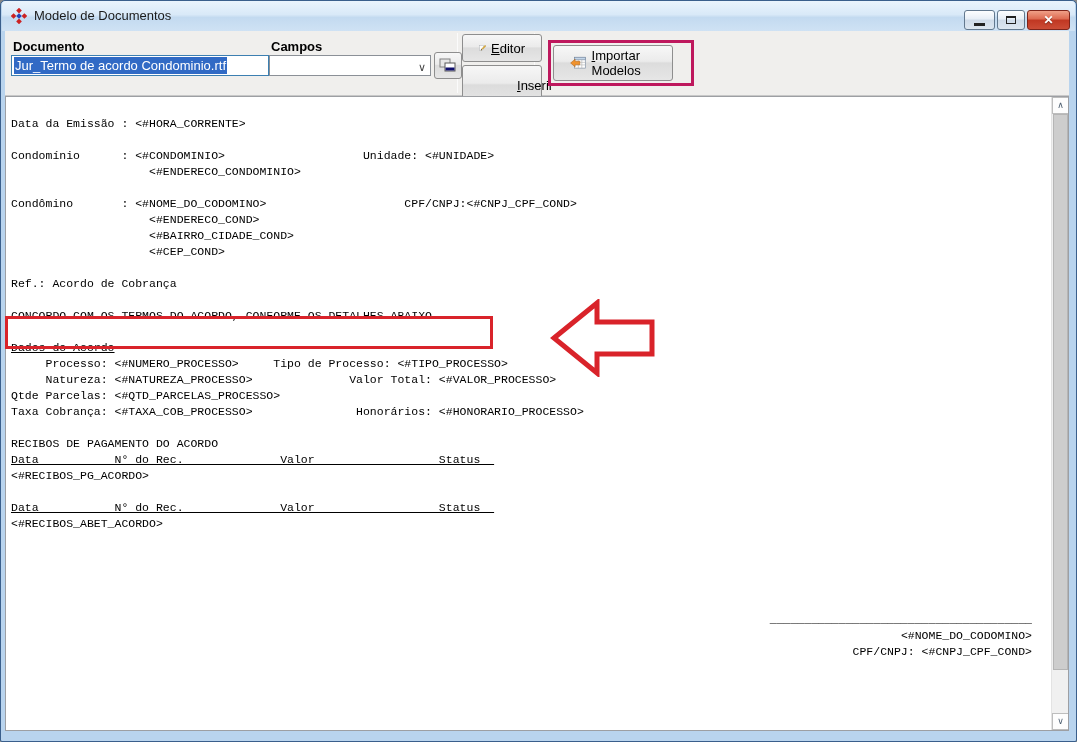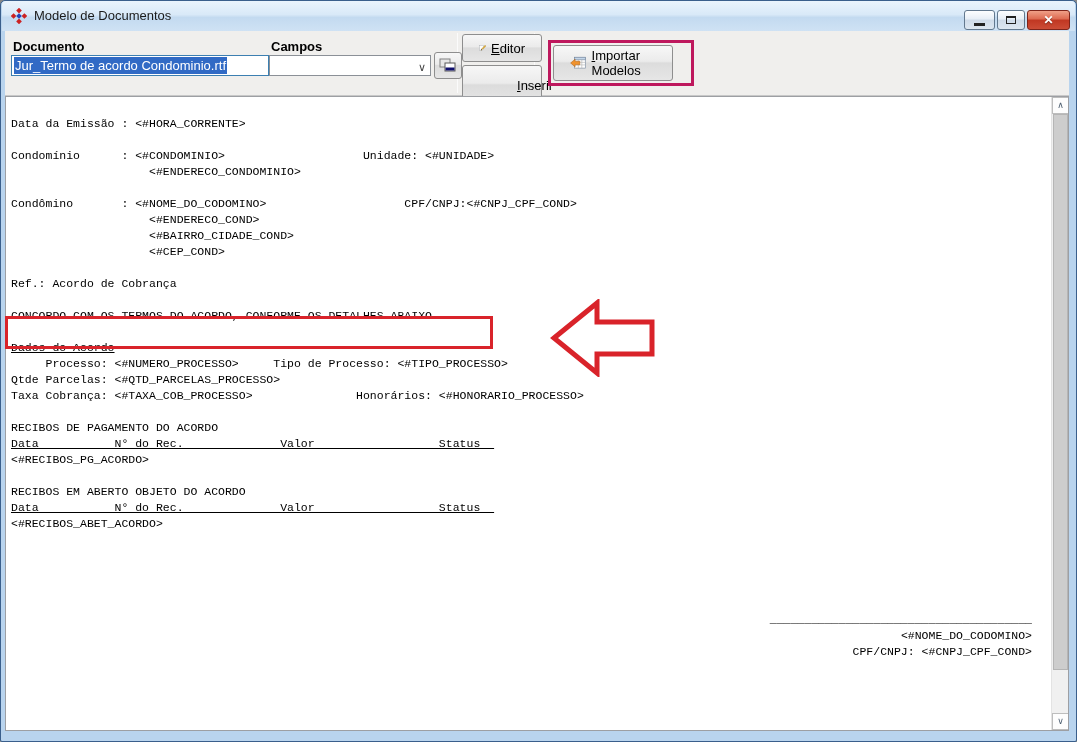--- a/index.html
+++ b/index.html
@@ -191,28 +191,28 @@
         <div class="line">                    &lt;#ENDERECO_COND&gt;</div>
         <div class="line">                    &lt;#BAIRRO_CIDADE_COND&gt;</div>
         <div class="line">                    &lt;#CEP_COND&gt;</div>
         <div class="line">&nbsp;</div>
         <div class="line">Ref.: Acordo de Cobrança</div>
         <div class="line">&nbsp;</div>
         <div class="line boxed">CONCORDO COM OS TERMOS DO ACORDO, CONFORME OS DETALHES ABAIXO.</div>
         <div class="line">&nbsp;</div>
         <div class="line u"><span class="ul">Dados do Acordo</span></div>
         <div class="line">     Processo: &lt;#NUMERO_PROCESSO&gt;     Tipo de Processo: &lt;#TIPO_PROCESSO&gt;</div>
+        <div class="line">     Natureza: &lt;#NATUREZA_PROCESSO&gt;              Valor Total: &lt;#VALOR_PROCESSO&gt;</div>
         <div class="line">Qtde Parcelas: &lt;#QTD_PARCELAS_PROCESSO&gt;</div>
         <div class="line">Taxa Cobrança: &lt;#TAXA_COB_PROCESSO&gt;               Honorários: &lt;#HONORARIO_PROCESSO&gt;</div>
         <div class="line">&nbsp;</div>
         <div class="line">RECIBOS DE PAGAMENTO DO ACORDO</div>
         <div class="line u"><span class="ul">Data           N° do Rec.              Valor                  Status  </span></div>
         <div class="line">&lt;#RECIBOS_PG_ACORDO&gt;</div>
         <div class="line">&nbsp;</div>
-        <div class="line">RECIBOS EM ABERTO OBJETO DO ACORDO</div>
         <div class="line u"><span class="ul">Data           N° do Rec.              Valor                  Status  </span></div>
         <div class="line">&lt;#RECIBOS_ABET_ACORDO&gt;</div>
         <div class="line">&nbsp;</div>
         <div class="line">&nbsp;</div>
         <div class="line">&nbsp;</div>
         <div class="line">&nbsp;</div>
         <div class="line">&nbsp;</div>
         <div class="line sig">______________________________________</div>
         <div class="line right">&lt;#NOME_DO_CODOMINO&gt;</div>
         <div class="line right">CPF/CNPJ: &lt;#CNPJ_CPF_COND&gt;</div>

